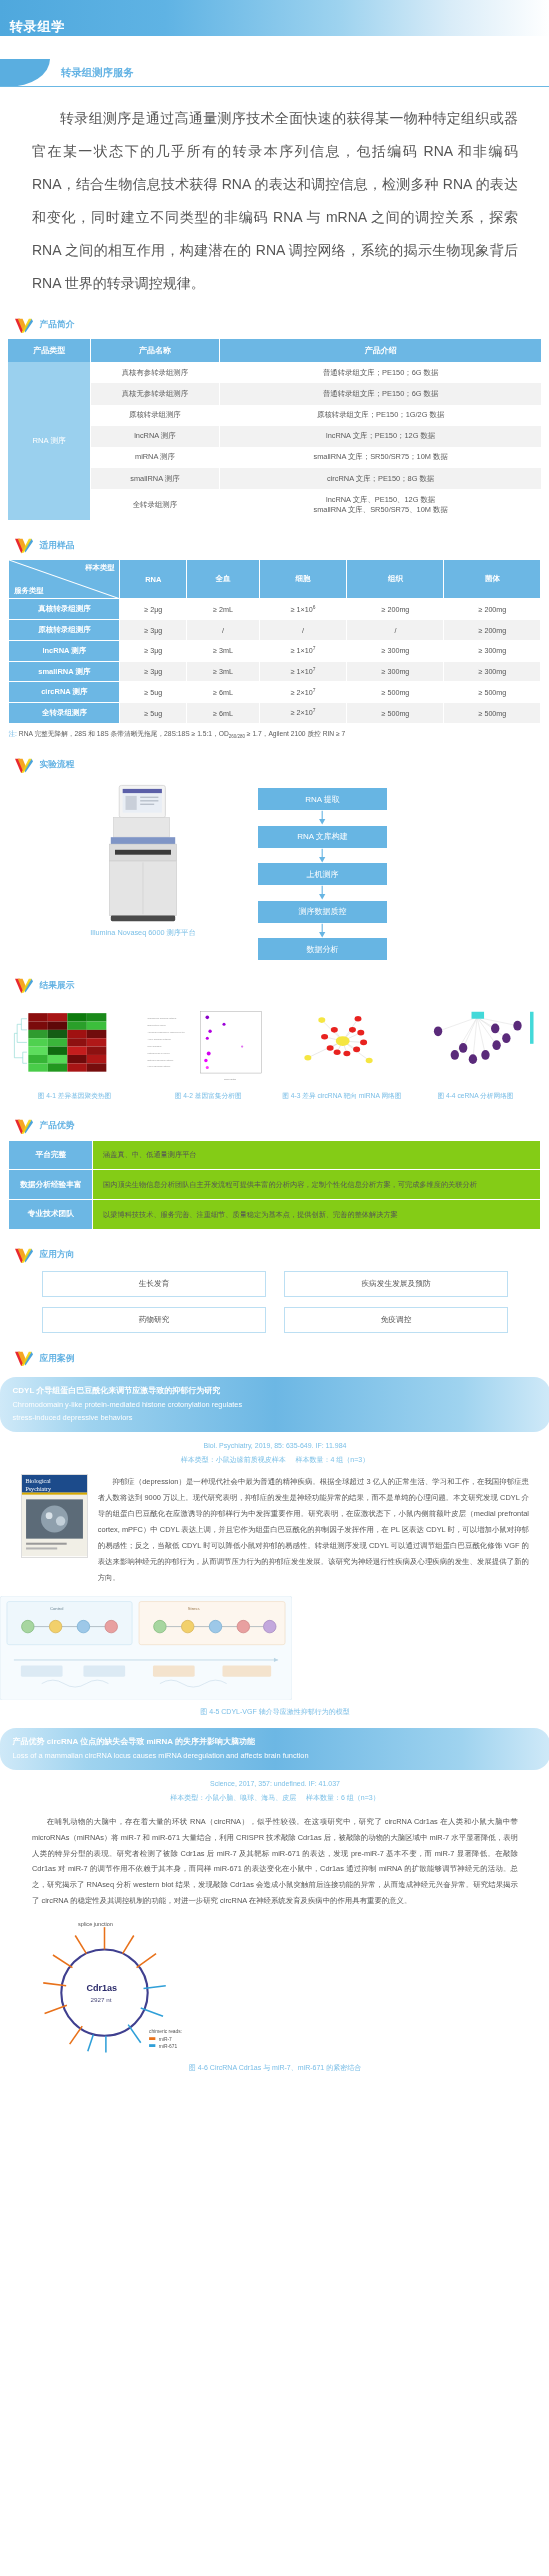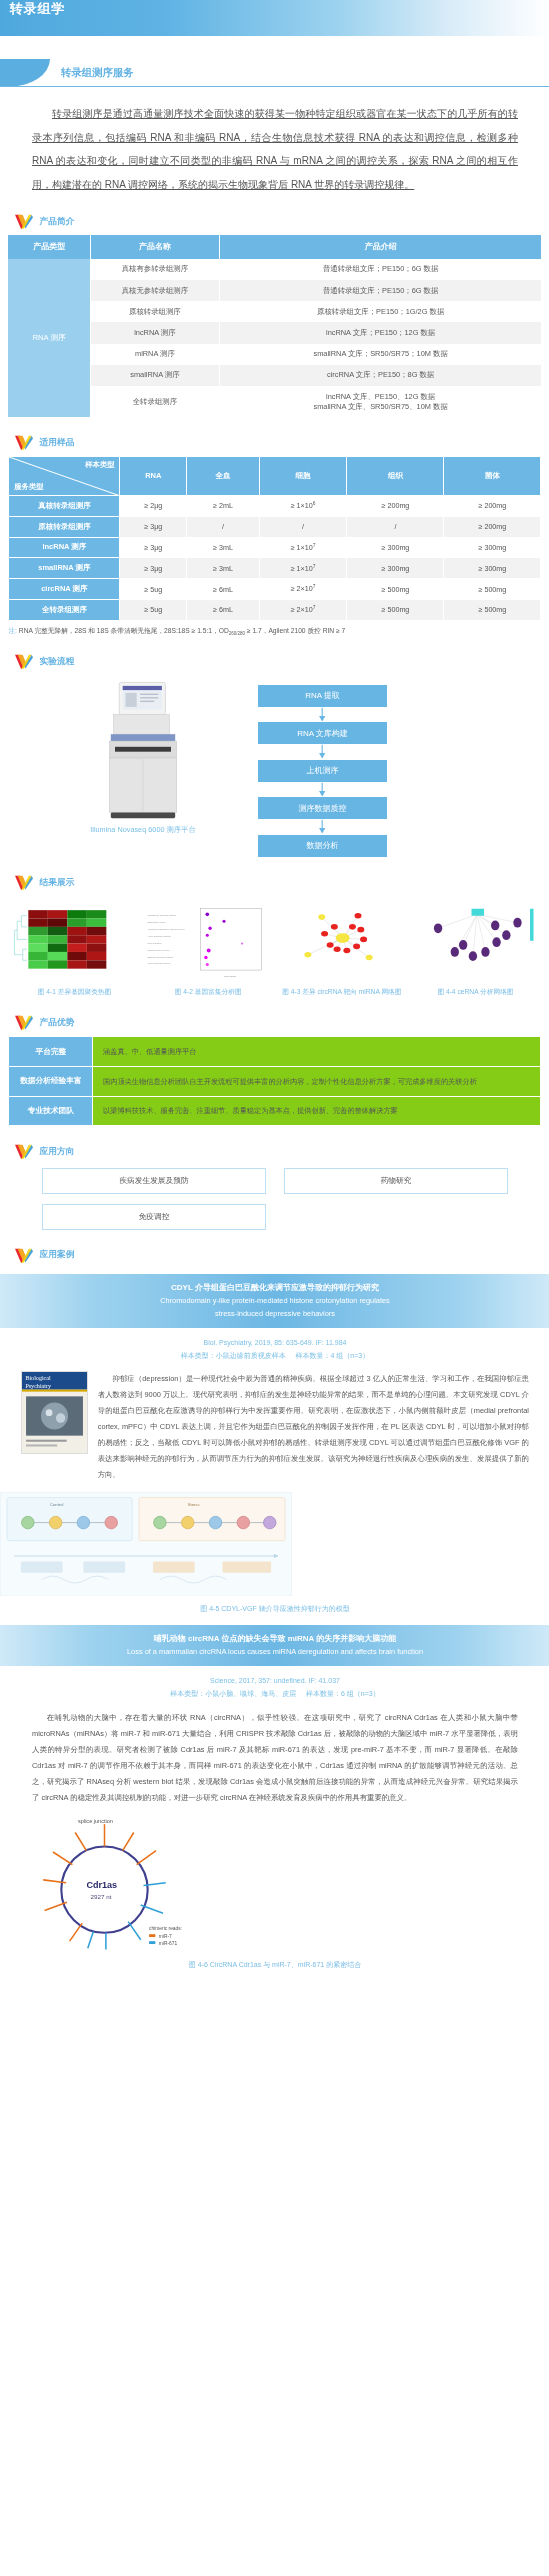--- a/index.html
+++ b/index.html
@@ -10,21 +10,21 @@
     color: #4a4a4a;
     -webkit-font-smoothing: antialiased;
   }
   .page { width: 550px; position: relative; }
 
   
   .top-banner {
     height: 36px;
     background: linear-gradient(to right, #4fa8dd 0%, #5fb3e4 30%, #9ed3ef 62%, #d9ecf8 82%, #ffffff 100%);
     display: flex;
-    align-items: flex-start;
+    align-items: flex-end;
     padding-left: 9.7px;
   }
   .top-banner-title {
     color: #ffffff;
     font-size: 13.2px;
     font-weight: bold;
     letter-spacing: 0.7px;
   }
 
   
@@ -52,26 +52,25 @@
     position: relative;
     margin-left: 61px;
     color: #64b3e4;
     font-size: 10.4px;
     font-weight: bold;
   }
 
   
   .intro {
     margin: 15.3px 32px 0 32px;
-    font-size: 10px;
+    font-size: 14px;
     line-height: 2.35;
     text-align: justify;
     text-indent: 2em;
     color: #565656;
-    text-decoration: underline;
   }
 
   
   .sec-head {
     display: flex;
     align-items: center;
     margin: 18px 0 5.6px 15.3px;
   }
   .vicon { width: 18px; height: 15.3px; margin-right: 6.3px; flex: 0 0 auto; }
   .sec-head-label { color: #63b2e3; font-size: 8.7px; font-weight: bold; }
@@ -235,22 +234,23 @@
     padding: 7px 0;
     font-size: 7.7px;
     color: #555;
   }
 
   
   .case-head {
     margin-top: 11px;
     background: linear-gradient(to right, #cfe9f8 0%, #9fd3ef 16%, #6cb7e4 50%, #9fd3ef 84%, #cfe9f8 100%);
     padding: 7px 12.5px;
-    text-align: center;
+    text-align: left;
     color: #ffffff;
+    border-radius: 16px;
   }
   .case-title-cn { font-size: 8px; font-weight: bold; line-height: 1.8; }
   .case-title-en { font-size: 7.4px; line-height: 1.75; }
   .case-meta {
     text-align: center;
     margin-top: 7.7px;
     font-size: 7px;
     color: #7cc0e7;
     line-height: 1.9;
   }
@@ -680,20 +680,21 @@
   <div class="sec-head">
     <svg class="vicon" viewBox="0 0 26 22">
       <polygon points="0,1 7,1 13,16 9,22" fill="#e8282f"></polygon>
       <polygon points="4,1 11,1 16,13 12,20" fill="#f5a623"></polygon>
       <polygon points="13,16 24,1 26,5 15,21" fill="#4aa3dc"></polygon>
       <polygon points="9,22 20,1 24,1 13,21" fill="#f6d100" opacity="0.85"></polygon>
     </svg>
     <span class="sec-head-label">应用方向</span>
   </div>
   <div class="apps" id="apps-grid">
+      <div class="app-pill">生长发育</div>
       <div class="app-pill">疾病发生发展及预防</div>
       <div class="app-pill">药物研究</div>
       <div class="app-pill">免疫调控</div>
     </div>
 
   
   <div class="sec-head">
     <svg class="vicon" viewBox="0 0 26 22">
       <polygon points="0,1 7,1 13,16 9,22" fill="#e8282f"></polygon>
       <polygon points="4,1 11,1 16,13 12,20" fill="#f5a623"></polygon>
@@ -770,21 +771,21 @@
     </g>
     <g stroke="#c3d8e6" stroke-width="0.8" fill="none">
       <path d="M60 126 q16 -10 32 0 q16 10 32 0 q16 -10 32 0"></path>
       <path d="M230 126 q16 -10 32 0 q16 10 32 0 q16 -10 32 0"></path>
     </g>
   </svg>
   <div class="center-cap">图 4-5 CDYL-VGF 轴介导应激性抑郁行为的模型</div>
 
   
   <div class="case-head">
-    <div class="case-title-cn">哺乳动物 circRNA 位点的缺失会导致 miRNA 的失序并影响大脑功能</div>
+    <div class="case-title-cn">产品优势 circRNA 位点的缺失会导致 miRNA 的失序并影响大脑功能</div>
     <div class="case-title-en">Loss of a mammalian circRNA locus causes miRNA deregulation and affects brain function</div>
   </div>
   <div class="case-meta">
     <div>Science, 2017, 357: undefined. IF: 41.037</div>
     <div>
       <span>样本类型：小鼠小脑、嗅球、海马、皮层</span>&nbsp;&nbsp;&nbsp;&nbsp;
       <span>样本数量：6 组（n=3）</span>
     </div>
   </div>
   <p class="case-body">在哺乳动物的大脑中，存在着大量的环状 RNA（circRNA），似乎性较强。在这项研究中，研究了 circRNA Cdr1as 在人类和小鼠大脑中带 microRNAs（miRNAs）将 miR-7 和 miR-671 大量结合，利用 CRISPR 技术敲除 Cdr1as 后，被敲除的动物的大脑区域中 miR-7 水平显著降低，表明人类的特异分型的表现。研究者检测了被除 Cdr1as 后 miR-7 及其靶标 miR-671 的表达，发现 pre-miR-7 基本不变，而 miR-7 显著降低。在敲除 Cdr1as 对 miR-7 的调节作用不依赖于其本身，而同样 miR-671 的表达变化在小鼠中，Cdr1as 通过抑制 miRNA 的扩散能够调节神经元的活动。总之，研究揭示了 RNAseq 分析 western blot 结果，发现敲除 Cdr1as 会造成小鼠突触前后连接功能的异常，从而造成神经元兴奋异常。研究结果揭示了 circRNA 的稳定性及其调控机制的功能，对进一步研究 circRNA 在神经系统发育及疾病中的作用具有重要的意义。</p>

